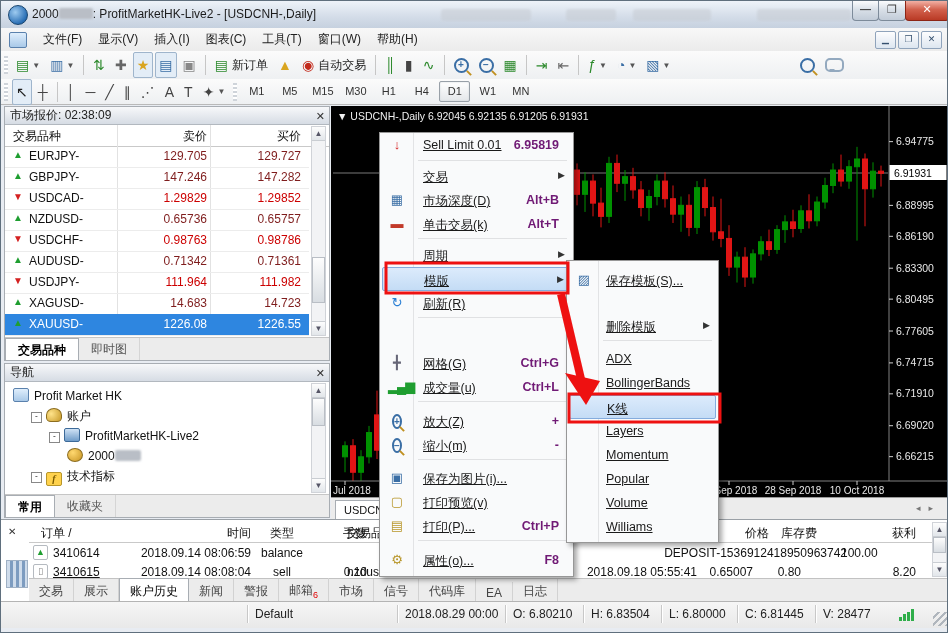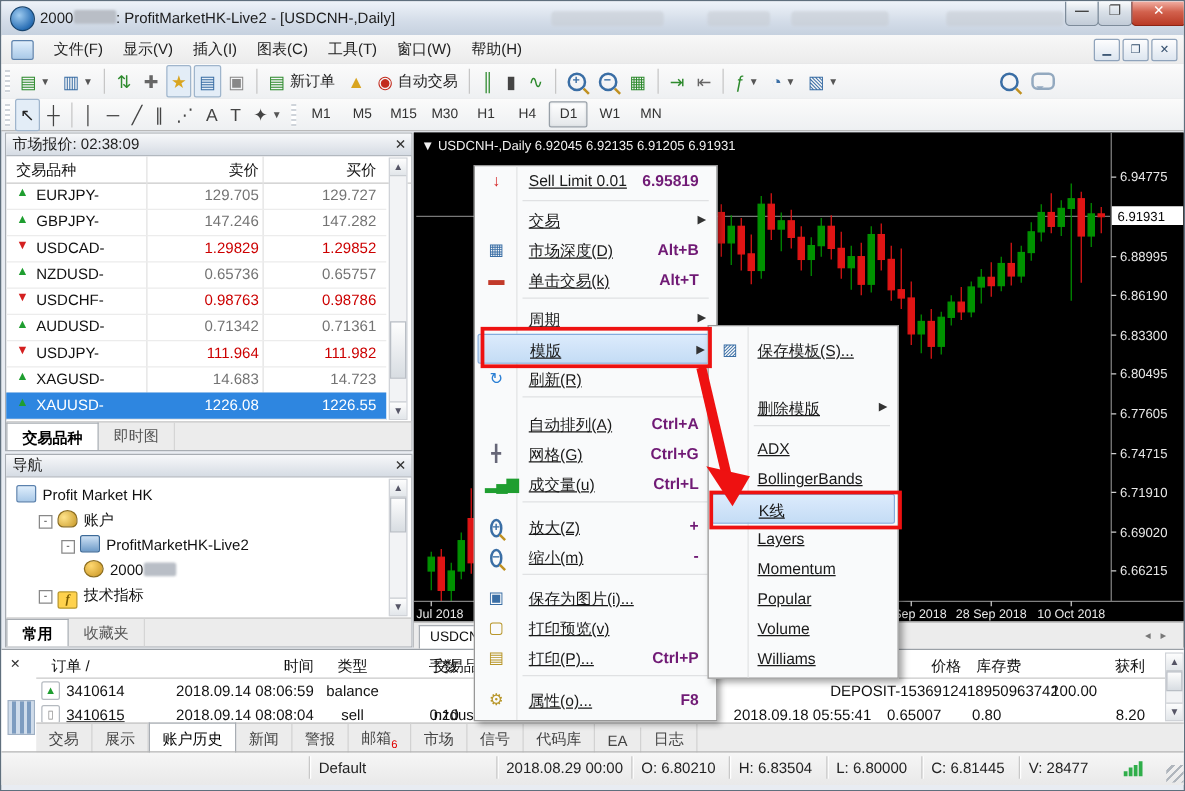--- a/index.html
+++ b/index.html
@@ -50,21 +50,21 @@
   .pclose{position:absolute;right:4px;top:1px;font-size:11px;color:#333;}
   #market-watch{top:105px;height:255px;}
   .mwhead{position:absolute;left:0;top:18px;width:100%;height:21px;border-bottom:1px solid #c9c9c9;font-size:12px;}
   .mwrow{position:absolute;left:0;width:304px;height:21px;border-bottom:1px solid #ececec;}
   .mwrow .sym{position:absolute;left:24px;top:3px;color:#111;}
   .mwrow .arr{position:absolute;left:8px;top:3px;font-size:10px;}
   .mwrow .bid{position:absolute;left:120px;width:82px;top:3px;text-align:right;}
   .mwrow .ask{position:absolute;left:212px;width:84px;top:3px;text-align:right;}
   .mwrow.sel{background:#2e86e0;}
   .mwrow.sel .sym,.mwrow.sel .bid,.mwrow.sel .ask{color:#fff !important;}
-  .cblue{color:#737373;} .cred{color:#cc0000;}
+  .cblue{color:#7f1d1d;} .cred{color:#cc0000;}
   .colline{position:absolute;top:18px;bottom:25px;width:1px;background:#e2e2e2;}
   .vscroll{position:absolute;width:15px;background:#f2f3f5;border:1px solid #d0d3d8;box-sizing:border-box;}
   .varrow{position:absolute;left:0;width:13px;height:13px;background:linear-gradient(#fdfdfd,#e2e6ea);
     border-bottom:1px solid #c9cdd2;font-size:8px;color:#556;text-align:center;line-height:13px;}
   .vthumb{position:absolute;left:0;width:13px;background:linear-gradient(#fdfdfd,#d8dde2);border:1px solid #b9bec5;box-sizing:border-box;}
   .ptabs{position:absolute;left:0;bottom:0;width:100%;height:22px;background:#ececec;border-top:1px solid #c6c6c6;display:flex;}
   .ptab{padding:3px 12px 0 12px;font-size:12px;color:#555;border-right:1px solid #d5d5d5;}
   .ptab.active{background:#fff;border:1px solid #a8adb3;border-bottom:none;margin-top:0;color:#000;font-weight:bold;}
   #navigator{top:362px;height:155px;}
   .tree{position:absolute;left:0;top:18px;right:16px;bottom:23px;overflow:hidden;font-size:12px;padding-left:11px;}
@@ -681,24 +681,20 @@
       </div>
       <div class="mitem hl" style="top: 134px;">
         <span class="mlabel">模版</span>
         <span class="marrow">▶</span>
       </div>
       <div class="mitem" style="top: 158px;">
         <span class="micon" style="color: rgb(42, 127, 212);">↻</span>
         <span class="mlabel">刷新(R)</span>
       </div>
       <div class="msep" style="top: 184px;"></div>
-      <div class="mitem" style="top: 194px;">
-        <span class="mlabel">自动排列(A)</span>
-        <span class="mshort">Ctrl+A</span>
-      </div>
       <div class="mitem" style="top: 218px;">
         <span class="micon" style="color: rgb(102, 102, 119);">╋</span>
         <span class="mlabel">网格(G)</span>
         <span class="mshort">Ctrl+G</span>
       </div>
       <div class="mitem" style="top: 242px;">
         <span class="micon volglyph">▂▄▆</span>
         <span class="mlabel">成交量(u)</span>
         <span class="mshort">Ctrl+L</span>
       </div>

